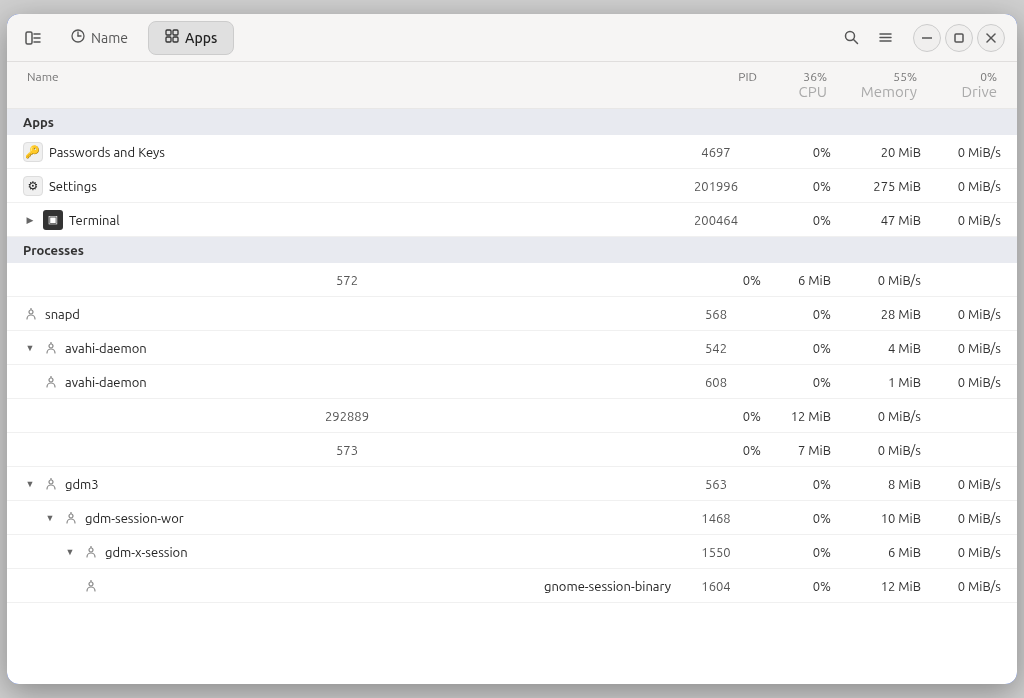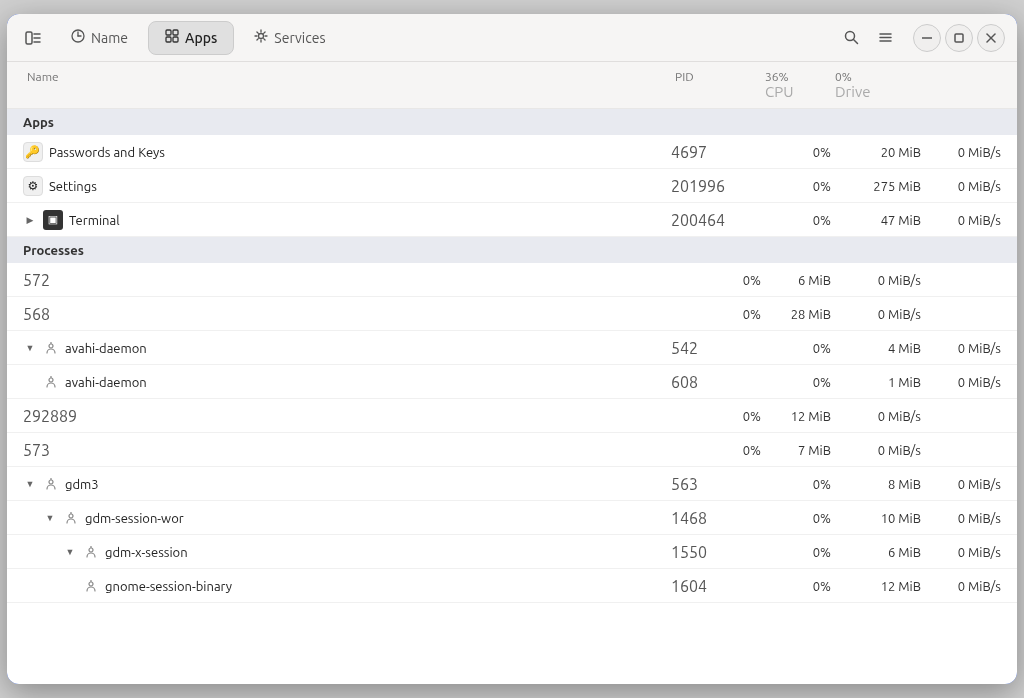--- a/index.html
+++ b/index.html
@@ -117,21 +117,21 @@
       border-bottom: 1px solid #e8e7e6;
       position: sticky;
       top: 0;
       z-index: 10;
     }
     .col-header {
       font-size: 12px;
       color: #777;
       padding: 4px 4px;
     }
-    .col-header.right { }
+    .col-header.right { text-align: right; }
     .col-header .sub {
       display: block;
       font-size: 15px;
       color: #aaa;
     }
     .section-header {
       display: grid;
       grid-template-columns: 1fr 90px 70px 90px 80px;
       padding: 6px 16px;
       background: #e8eaf0;
@@ -149,21 +149,21 @@
     }
     .row-name {
       display: flex;
       align-items: center;
       gap: 6px;
       font-size: 13px;
       color: #222;
     }
     .row-name.indent1 { padding-left: 20px; }
     .row-name.indent2 { padding-left: 40px; }
-    .row-name.indent3 { padding-left: 60px; }
+    .row-name.indent3 { padding-left: 60px; justify-content: space-between; }
     .app-icon {
       width: 20px;
       height: 20px;
       border-radius: 4px;
       display: flex;
       align-items: center;
       justify-content: center;
       font-size: 13px;
       flex-shrink: 0;
     }
@@ -186,21 +186,21 @@
       font-size: 9px;
       color: #666;
       cursor: pointer;
       flex-shrink: 0;
     }
     .cell-right {
       text-align: right;
       font-size: 13px;
       color: #333;
     }
-    .col-pid { text-align: left; font-size: 16px; color: #555; }
+    .col-pid { text-align: center; font-size: 13px; color: #555; }
     
     .content::-webkit-scrollbar { width: 8px; }
     .content::-webkit-scrollbar-track { background: #f6f5f4; }
     .content::-webkit-scrollbar-thumb { background: #ccc; border-radius: 4px; }
   </style>
 </head>
 <body>
 
 <div class="window">
 
@@ -229,29 +229,20 @@
           <span class="tab-icon">
             <svg width="14" height="14" viewBox="0 0 14 14" fill="none">
               <rect x="1" y="1" width="5" height="5" rx="1" stroke="#333" stroke-width="1.3"></rect>
               <rect x="8" y="1" width="5" height="5" rx="1" stroke="#333" stroke-width="1.3"></rect>
               <rect x="1" y="8" width="5" height="5" rx="1" stroke="#333" stroke-width="1.3"></rect>
               <rect x="8" y="8" width="5" height="5" rx="1" stroke="#333" stroke-width="1.3"></rect>
             </svg>
           </span>
           <span>Apps</span>
         </div>
-        <div class="tab">
-          <span class="tab-icon">
-            <svg width="14" height="14" viewBox="0 0 14 14" fill="none">
-              <circle cx="7" cy="7" r="2.5" stroke="#555" stroke-width="1.3"></circle>
-              <path d="M7 1v2M7 11v2M1 7h2M11 7h2M2.93 2.93l1.41 1.41M9.66 9.66l1.41 1.41M2.93 11.07l1.41-1.41M9.66 4.34l1.41-1.41" stroke="#555" stroke-width="1.3" stroke-linecap="round"></path>
-            </svg>
-          </span>
-          <span>Services</span>
-        </div>
       </div>
     </div>
     <div class="titlebar-right">
       <div class="title-btn">
         <svg width="15" height="15" viewBox="0 0 15 15" fill="none">
           <circle cx="6" cy="6" r="4.5" stroke="#555" stroke-width="1.5"></circle>
           <line x1="9.5" y1="9.5" x2="13.5" y2="13.5" stroke="#555" stroke-width="1.5" stroke-linecap="round"></line>
         </svg>
       </div>
       <div class="title-btn">
@@ -284,20 +275,23 @@
 
   <div class="content">
 
     <div class="table-header">
       <div class="col-header">Name</div>
       <div class="col-header right">PID</div>
       <div class="col-header right">
         36%<span class="sub">CPU</span>
       </div>
       <div class="col-header right">
+        55%<span class="sub">Memory</span>
+      </div>
+      <div class="col-header right">
         0%<span class="sub">Drive</span>
       </div>
     </div>
 
     <div class="section-header">
       <div>Apps</div>
       <div></div>
         <div></div>
         <div></div>
         <div></div>
@@ -346,20 +340,30 @@
     </div>
 
     <div class="row">
       <div class="col-pid">572</div>
       <div class="cell-right">0%</div>
       <div class="cell-right">6 MiB</div>
       <div class="cell-right">0 MiB/s</div>
     </div>
 
     <div class="row">
+      <div class="row-name">
+        <span class="process-icon">
+          <svg width="14" height="14" viewBox="0 0 14 14" fill="none">
+              <circle cx="7" cy="5" r="2" stroke="#888" stroke-width="1.2"></circle>
+              <path d="M3 12c0-2.2 1.8-4 4-4s4 1.8 4 4" stroke="#888" stroke-width="1.2" stroke-linecap="round"></path>
+              <line x1="7" y1="1" x2="7" y2="3" stroke="#888" stroke-width="1.2"></line>
+            </svg>
+        </span>
+        <span>snapd</span>
+      </div>
       <div class="col-pid">568</div>
       <div class="cell-right">0%</div>
       <div class="cell-right">28 MiB</div>
       <div class="cell-right">0 MiB/s</div>
     </div>
 
     <div class="row">
       <div class="row-name">
         <span class="expand-arrow">▼</span>
         <span class="process-icon">

